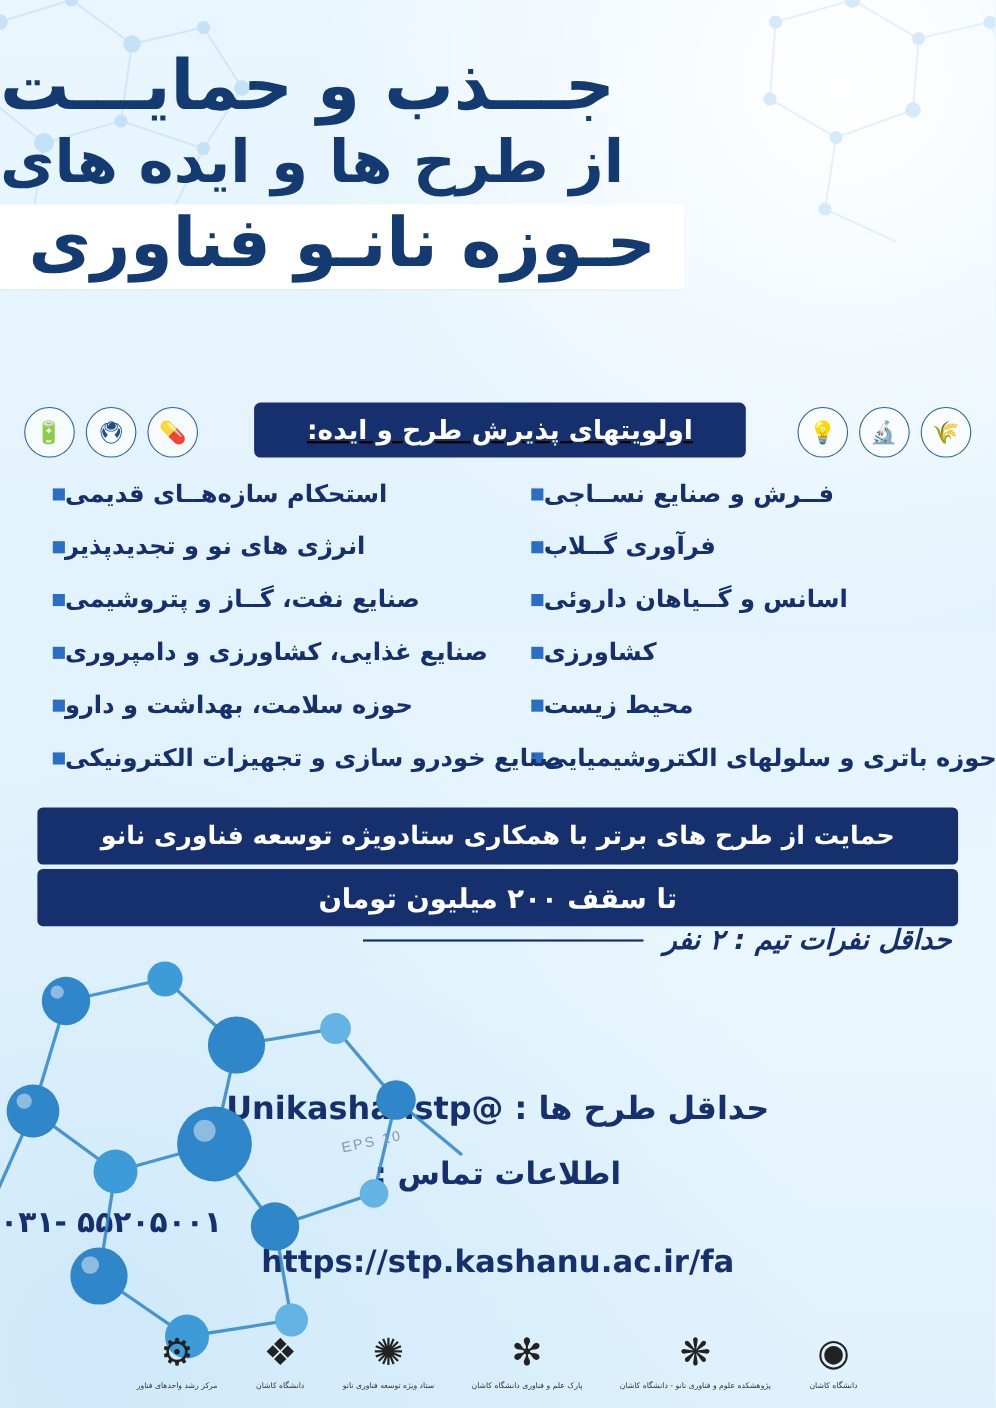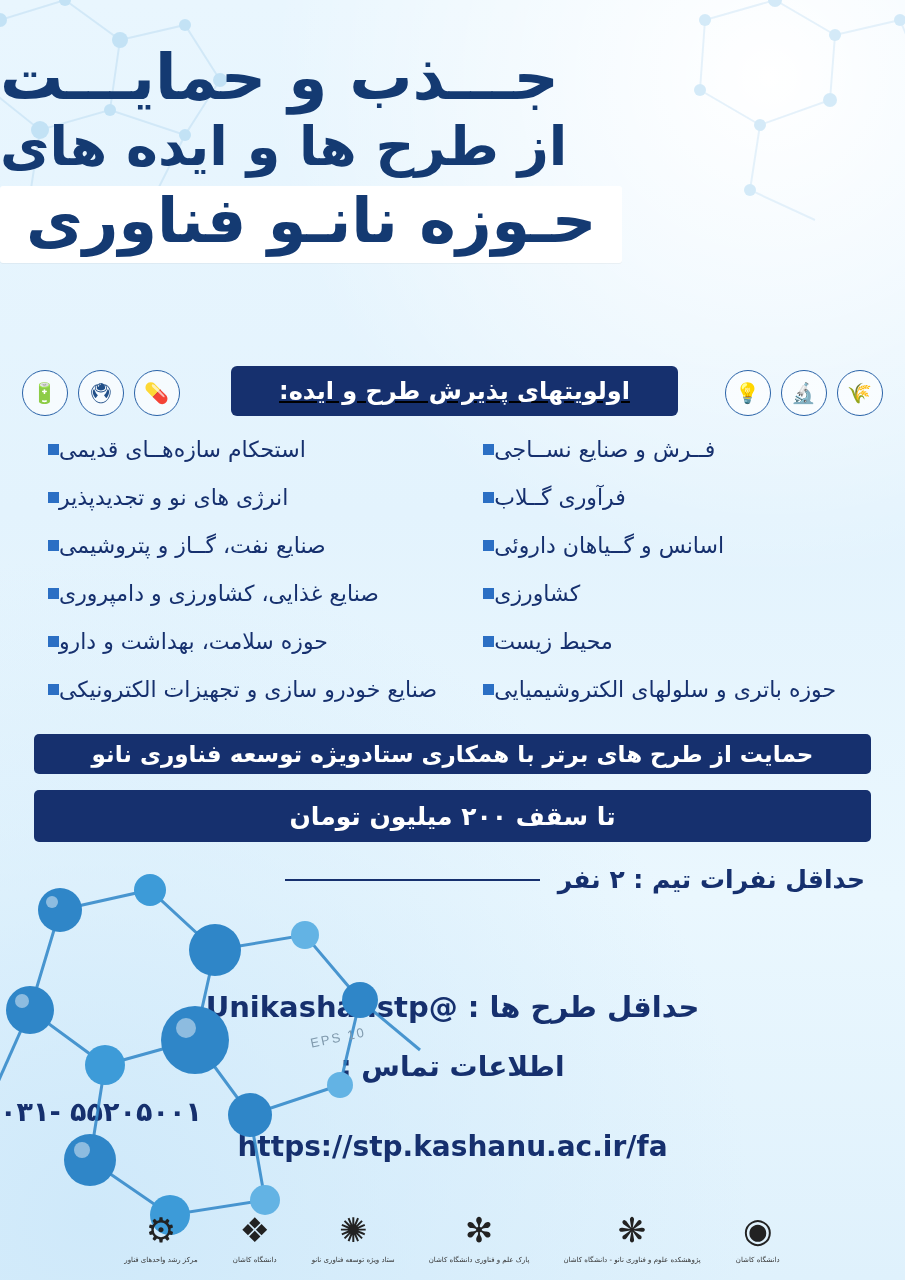--- a/index.html
+++ b/index.html
@@ -86,42 +86,42 @@
   .li{
     display:flex;align-items:center;justify-content:flex-start;
     flex-direction:row-reverse;
     margin-bottom:22px;
     height:26px;
   }
   .bullet{
     width:11px;height:11px;background:#2b6fc4;flex:0 0 auto;margin-left:14px;
   }
   .li-text{
-    color:#16306e;font-size:22px;font-weight:normal;white-space:nowrap;
+    color:#16306e;font-size:22px;font-weight:bold;white-space:nowrap;
   }
   .col-right .li{justify-content:flex-start;}
   .col-left .li{justify-content:flex-start;}
 
   
   .bar{
     position:absolute;left:34px;right:34px;
     background:#16306e;border-radius:5px;
     display:flex;align-items:center;justify-content:center;
     color:#fff;font-weight:bold;
   }
-  .bar1{top:734px;height:40px;font-size:23px;}
+  .bar1{top:734px;height:52px;font-size:23px;}
   .bar2{top:790px;height:52px;font-size:25px;}
 
   
   .infoline{
     position:absolute;right:40px;left:40px;
     display:flex;flex-direction:row;align-items:center;justify-content:flex-start;
     direction:rtl;
   }
-  .info1{top:865px;}
+  .info1{top:840px;font-style:italic;}
   .info2{top:925px;}
   .info-text{
     color:#16306e;font-weight:bold;font-size:25px;white-space:nowrap;
   }
   .rule{
     height:2px;background:#16306e;flex:0 0 auto;margin-right:18px;
   }
   .r1{width:255px;}
   .r2{width:160px;}
 

